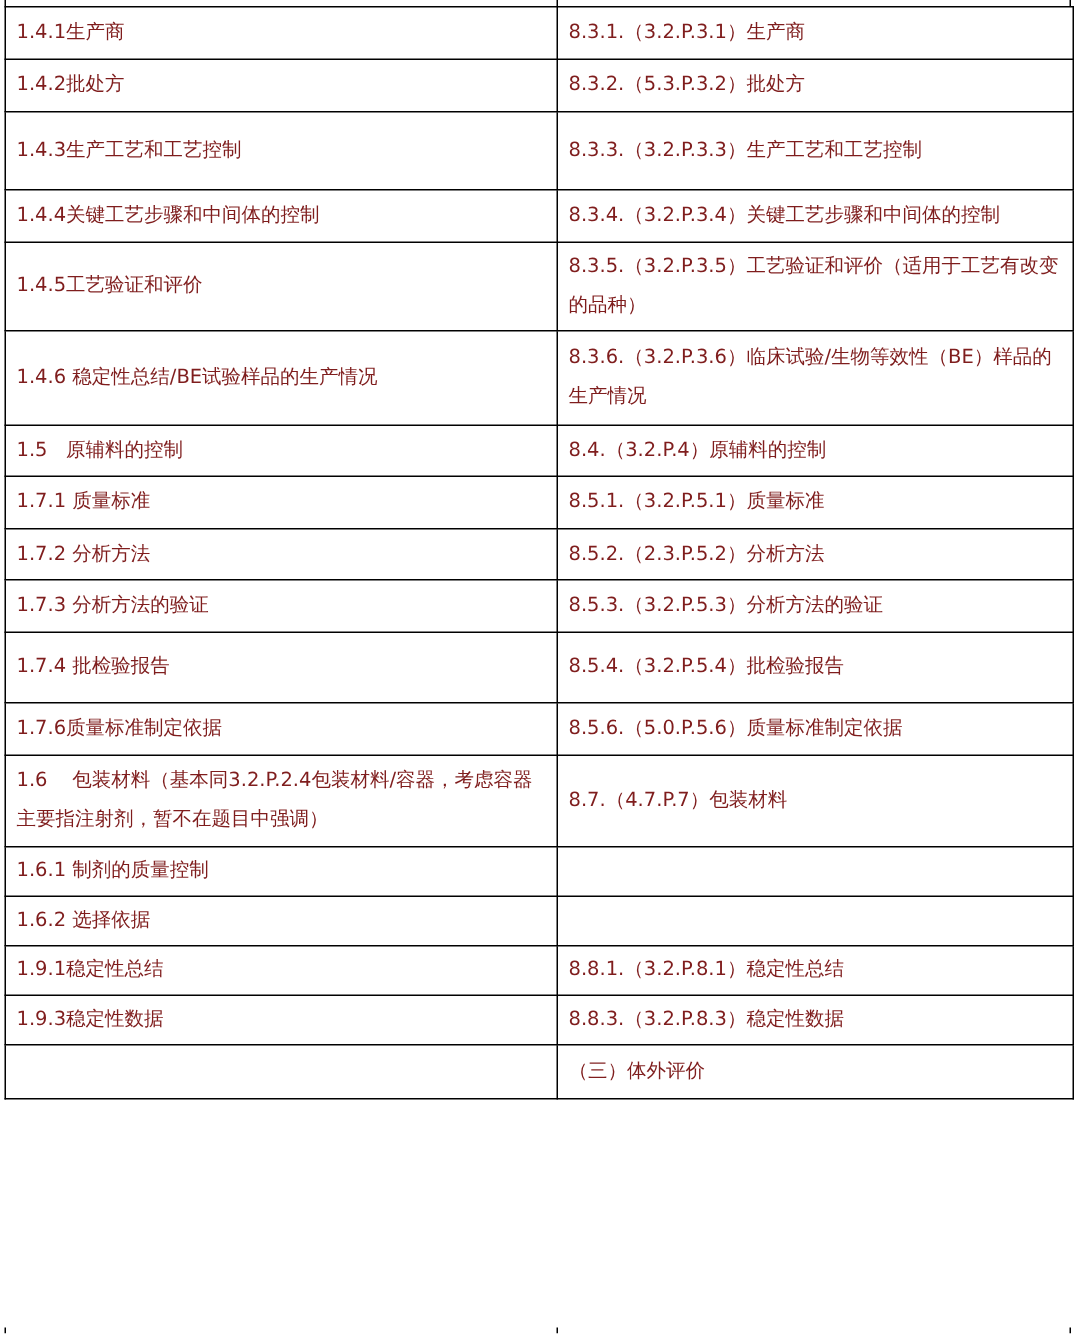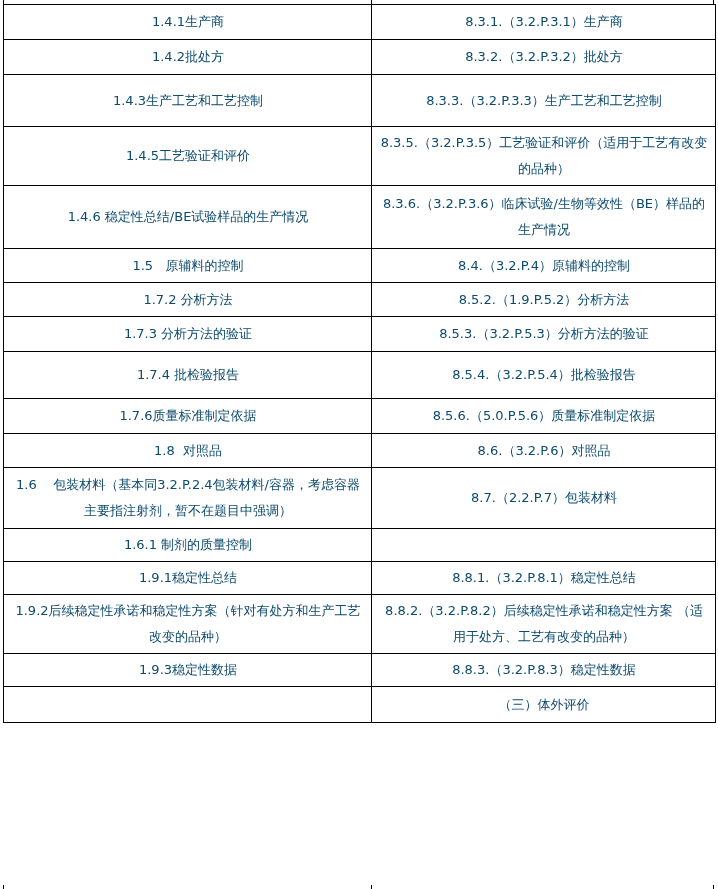--- a/index.html
+++ b/index.html
@@ -26,25 +26,24 @@
     width: 712px;
   }
   table.cmp col.c-left  { width: 368px; }
   table.cmp col.c-right { width: 344px; }
   table.cmp td {
     border: 1px solid #000000;
     vertical-align: middle;
     padding: 3px 6px 3px 7px;
     font-size: 13px;
     line-height: 26px;
-    color: #0c4a6e;
+    color: #7f1d1d;
     white-space: pre-wrap;
     word-break: break-all;
     overflow: hidden;
-    text-align: center;
   }
   
   .stub {
     position: absolute;
     width: 1px;
     height: 4px;
     background: #000000;
   }
   .stub.s-l { left: 3px; }
   .stub.s-c { left: 371px; }
@@ -68,73 +67,77 @@
         <col class="c-left">
         <col class="c-right">
       </colgroup>
     <tbody>
       <tr style="height:35px">
         <td>1.4.1生产商</td>
         <td>8.3.1.（3.2.P.3.1）生产商</td>
       </tr>
       <tr style="height:35px">
         <td>1.4.2批处方</td>
-        <td>8.3.2.（3.2.P.3.2）批处方</td>
+        <td>8.3.2.（5.3.P.3.2）批处方</td>
       </tr>
       <tr style="height:52px">
         <td>1.4.3生产工艺和工艺控制</td>
         <td>8.3.3.（3.2.P.3.3）生产工艺和工艺控制</td>
+      </tr>
+      <tr style="height:35px">
+        <td>1.4.4关键工艺步骤和中间体的控制</td>
+        <td>8.3.4.（3.2.P.3.4）关键工艺步骤和中间体的控制</td>
       </tr>
       <tr style="height:52px">
         <td>1.4.5工艺验证和评价</td>
         <td>8.3.5.（3.2.P.3.5）工艺验证和评价（适用于工艺有改变的品种）</td>
       </tr>
       <tr style="height:63px">
         <td>1.4.6 稳定性总结/BE试验样品的生产情况</td>
         <td>8.3.6.（3.2.P.3.6）临床试验/生物等效性（BE）样品的生产情况</td>
       </tr>
       <tr style="height:34px">
         <td>1.5   原辅料的控制</td>
         <td>8.4.（3.2.P.4）原辅料的控制</td>
       </tr>
+      <tr style="height:35px">
+        <td>1.7.1 质量标准</td>
+        <td>8.5.1.（3.2.P.5.1）质量标准</td>
+      </tr>
       <tr style="height:34px">
         <td>1.7.2 分析方法</td>
-        <td>8.5.2.（1.9.P.5.2）分析方法</td>
+        <td>8.5.2.（2.3.P.5.2）分析方法</td>
       </tr>
       <tr style="height:35px">
         <td>1.7.3 分析方法的验证</td>
         <td>8.5.3.（3.2.P.5.3）分析方法的验证</td>
       </tr>
       <tr style="height:47px">
         <td>1.7.4 批检验报告</td>
         <td>8.5.4.（3.2.P.5.4）批检验报告</td>
       </tr>
       <tr style="height:35px">
         <td>1.7.6质量标准制定依据</td>
         <td>8.5.6.（5.0.P.5.6）质量标准制定依据</td>
       </tr>
-      <tr style="height:34px">
-        <td>1.8  对照品</td>
-        <td>8.6.（3.2.P.6）对照品</td>
-      </tr>
       <tr style="height:61px">
         <td>1.6    包装材料（基本同3.2.P.2.4包装材料/容器，考虑容器主要指注射剂，暂不在题目中强调）</td>
-        <td>8.7.（2.2.P.7）包装材料</td>
+        <td>8.7.（4.7.P.7）包装材料</td>
       </tr>
       <tr style="height:32px">
         <td>1.6.1 制剂的质量控制</td>
         <td></td>
       </tr>
+      <tr style="height:32px">
+        <td>1.6.2 选择依据</td>
+        <td></td>
+      </tr>
       <tr style="height:33px">
         <td>1.9.1稳定性总结</td>
         <td>8.8.1.（3.2.P.8.1）稳定性总结</td>
-      </tr>
-      <tr style="height:59px">
-        <td>1.9.2后续稳定性承诺和稳定性方案（针对有处方和生产工艺改变的品种）</td>
-        <td>8.8.2.（3.2.P.8.2）后续稳定性承诺和稳定性方案 （适用于处方、工艺有改变的品种）</td>
       </tr>
       <tr style="height:30px">
         <td>1.9.3稳定性数据</td>
         <td>8.8.3.（3.2.P.8.3）稳定性数据</td>
       </tr>
       <tr style="height:36px">
         <td></td>
         <td>（三）体外评价</td>
       </tr>
     </tbody>

